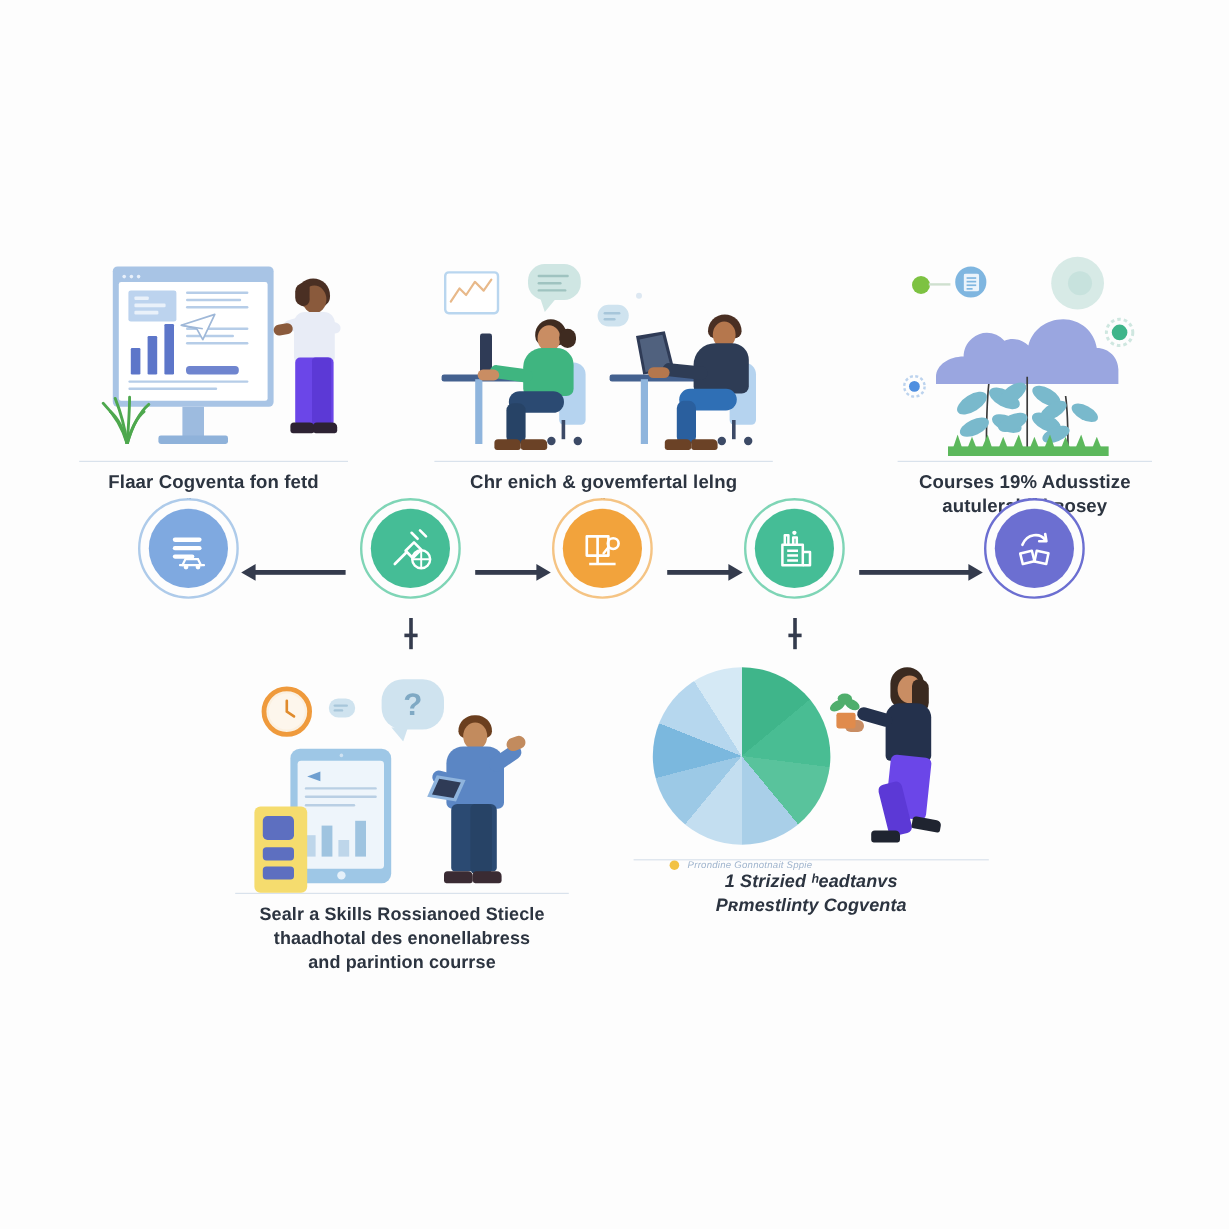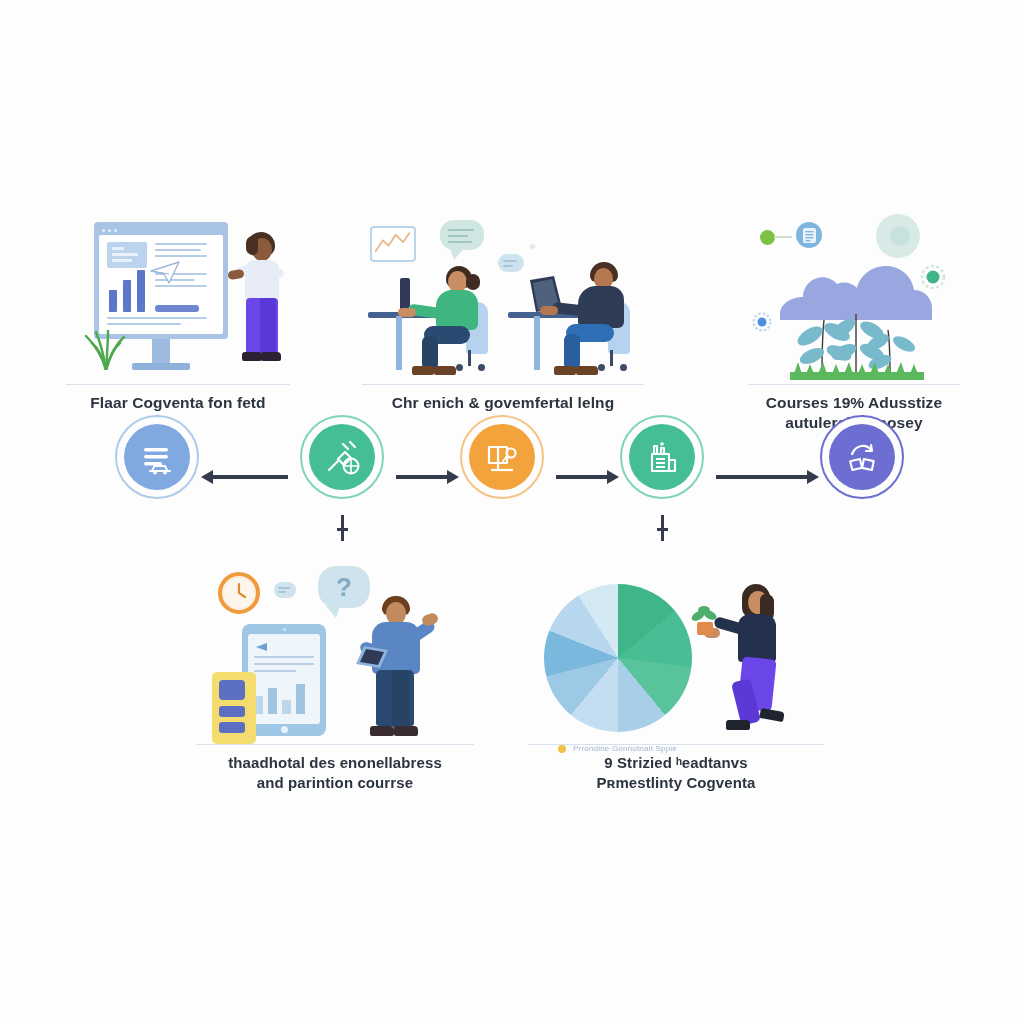--- a/index.html
+++ b/index.html
@@ -31,21 +31,21 @@
   #panel-presentation { left: 66px;  top: 216px; width: 224px; }
   #panel-presentation .art { height: 168px; }
   #panel-collab       { left: 362px; top: 216px; width: 282px; }
   #panel-collab .art  { height: 168px; }
   #panel-growth       { left: 748px; top: 212px; width: 212px; }
   #panel-growth .art  { height: 172px; }
 
   
   #panel-training  { left: 196px; top: 566px; width: 278px; }
   #panel-training .art { height: 178px; }
-  #panel-analytics { left: 528px; top: 566px; width: 296px; }
+  #panel-analytics { left: 528px; top: 538px; width: 296px; font-style: italic; }
   #panel-analytics .art { height: 178px; }
 
   
   .board-frame {
     position: absolute; left: 28px; top: 6px; width: 134px; height: 117px;
     background: #a8c4e5; border-radius: 4px; padding: 4px;
   }
   .board-bar { height: 9px; display: flex; align-items: center; gap: 3px; padding-left: 4px; }
   .board-dot { width: 3px; height: 3px; border-radius: 50%; background: #e8f0fa; }
   .board-screen { position: absolute; left: 5px; top: 13px; right: 5px; bottom: 5px; background: #fff; border-radius: 2px; overflow: hidden; }
@@ -398,20 +398,21 @@
           <path d="M6 18 L12 5 L30 8 L24 21 Z" fill="#2f3b56"></path>
         </svg>
         <div class="p-leg" style="left:18px;top:74px;width:38px;height:56px;background:#2b4a72;border-radius:5px 5px 3px 3px;"></div>
         <div class="p-leg" style="left:34px;top:74px;width:18px;height:58px;background:#274366;border-radius:4px;"></div>
         <div class="p-shoe" style="left:12px;top:130px;width:24px;height:10px;background:#3a2b33;"></div>
         <div class="p-shoe" style="left:36px;top:130px;width:24px;height:10px;background:#3a2b33;"></div>
       </div>
     </div>
     <div class="rule"></div>
     <div class="caption small">
+      <div>Sealr a Skills Rossianoed Stiecle</div>
       <div>thaadhotal des enonellabress</div>
       <div>and parintion courrse</div>
     </div>
   </div>
 
   <div class="panel" id="panel-analytics">
     <div class="art">
 
       <div class="pie" id="pie-chart" style="left: 16px; top: 18px; width: 148px; height: 148px; background: conic-gradient(rgb(63, 181, 138) 0%, rgb(63, 181, 138) 14%, rgb(73, 189, 147) 14%, rgb(73, 189, 147) 27%, rgb(89, 195, 156) 27%, rgb(89, 195, 156) 39%, rgb(169, 207, 232) 39%, rgb(169, 207, 232) 50%, rgb(195, 222, 240) 50%, rgb(195, 222, 240) 61%, rgb(156, 201, 230) 61%, rgb(156, 201, 230) 71%, rgb(123, 184, 222) 71%, rgb(123, 184, 222) 81%, rgb(182, 215, 238) 81%, rgb(182, 215, 238) 91%, rgb(213, 233, 245) 91%, rgb(213, 233, 245) 100%);"></div>
       <div class="pie-legend" style="left:30px;top:178px;">
@@ -436,21 +437,21 @@
           </g>
         </svg>
         <div class="p-leg" style="left:24px;top:74px;width:34px;height:52px;background:#6b46e8;border-radius:5px;transform:rotate(6deg);"></div>
         <div class="p-leg" style="left:20px;top:96px;width:20px;height:44px;background:#5c39d6;border-radius:5px;transform:rotate(-14deg);"></div>
         <div class="p-shoe" style="left:10px;top:136px;width:24px;height:10px;background:#1f2430;"></div>
         <div class="p-shoe" style="left:44px;top:126px;width:24px;height:10px;background:#1f2430;transform:rotate(10deg);"></div>
       </div>
     </div>
     <div class="rule"></div>
     <div class="caption small">
-      <div>9 Strizied ʰeadtanvs</div>
+      <div>1 Strizied ʰeadtanvs</div>
       <div>Pʀmestlinty Cogventa</div>
     </div>
   </div>
 
   <div id="timeline">
 
     <div class="stem" style="left:155.5px; top:0px;  height:26px;"></div>
     <div class="stem" style="left:500.5px; top:0px;  height:26px;"></div>
     <div class="stem" style="left:860.5px; top:0px;  height:26px;"></div>
     <div class="stem" style="left:340.5px; top:100px; height:26px;"></div>

